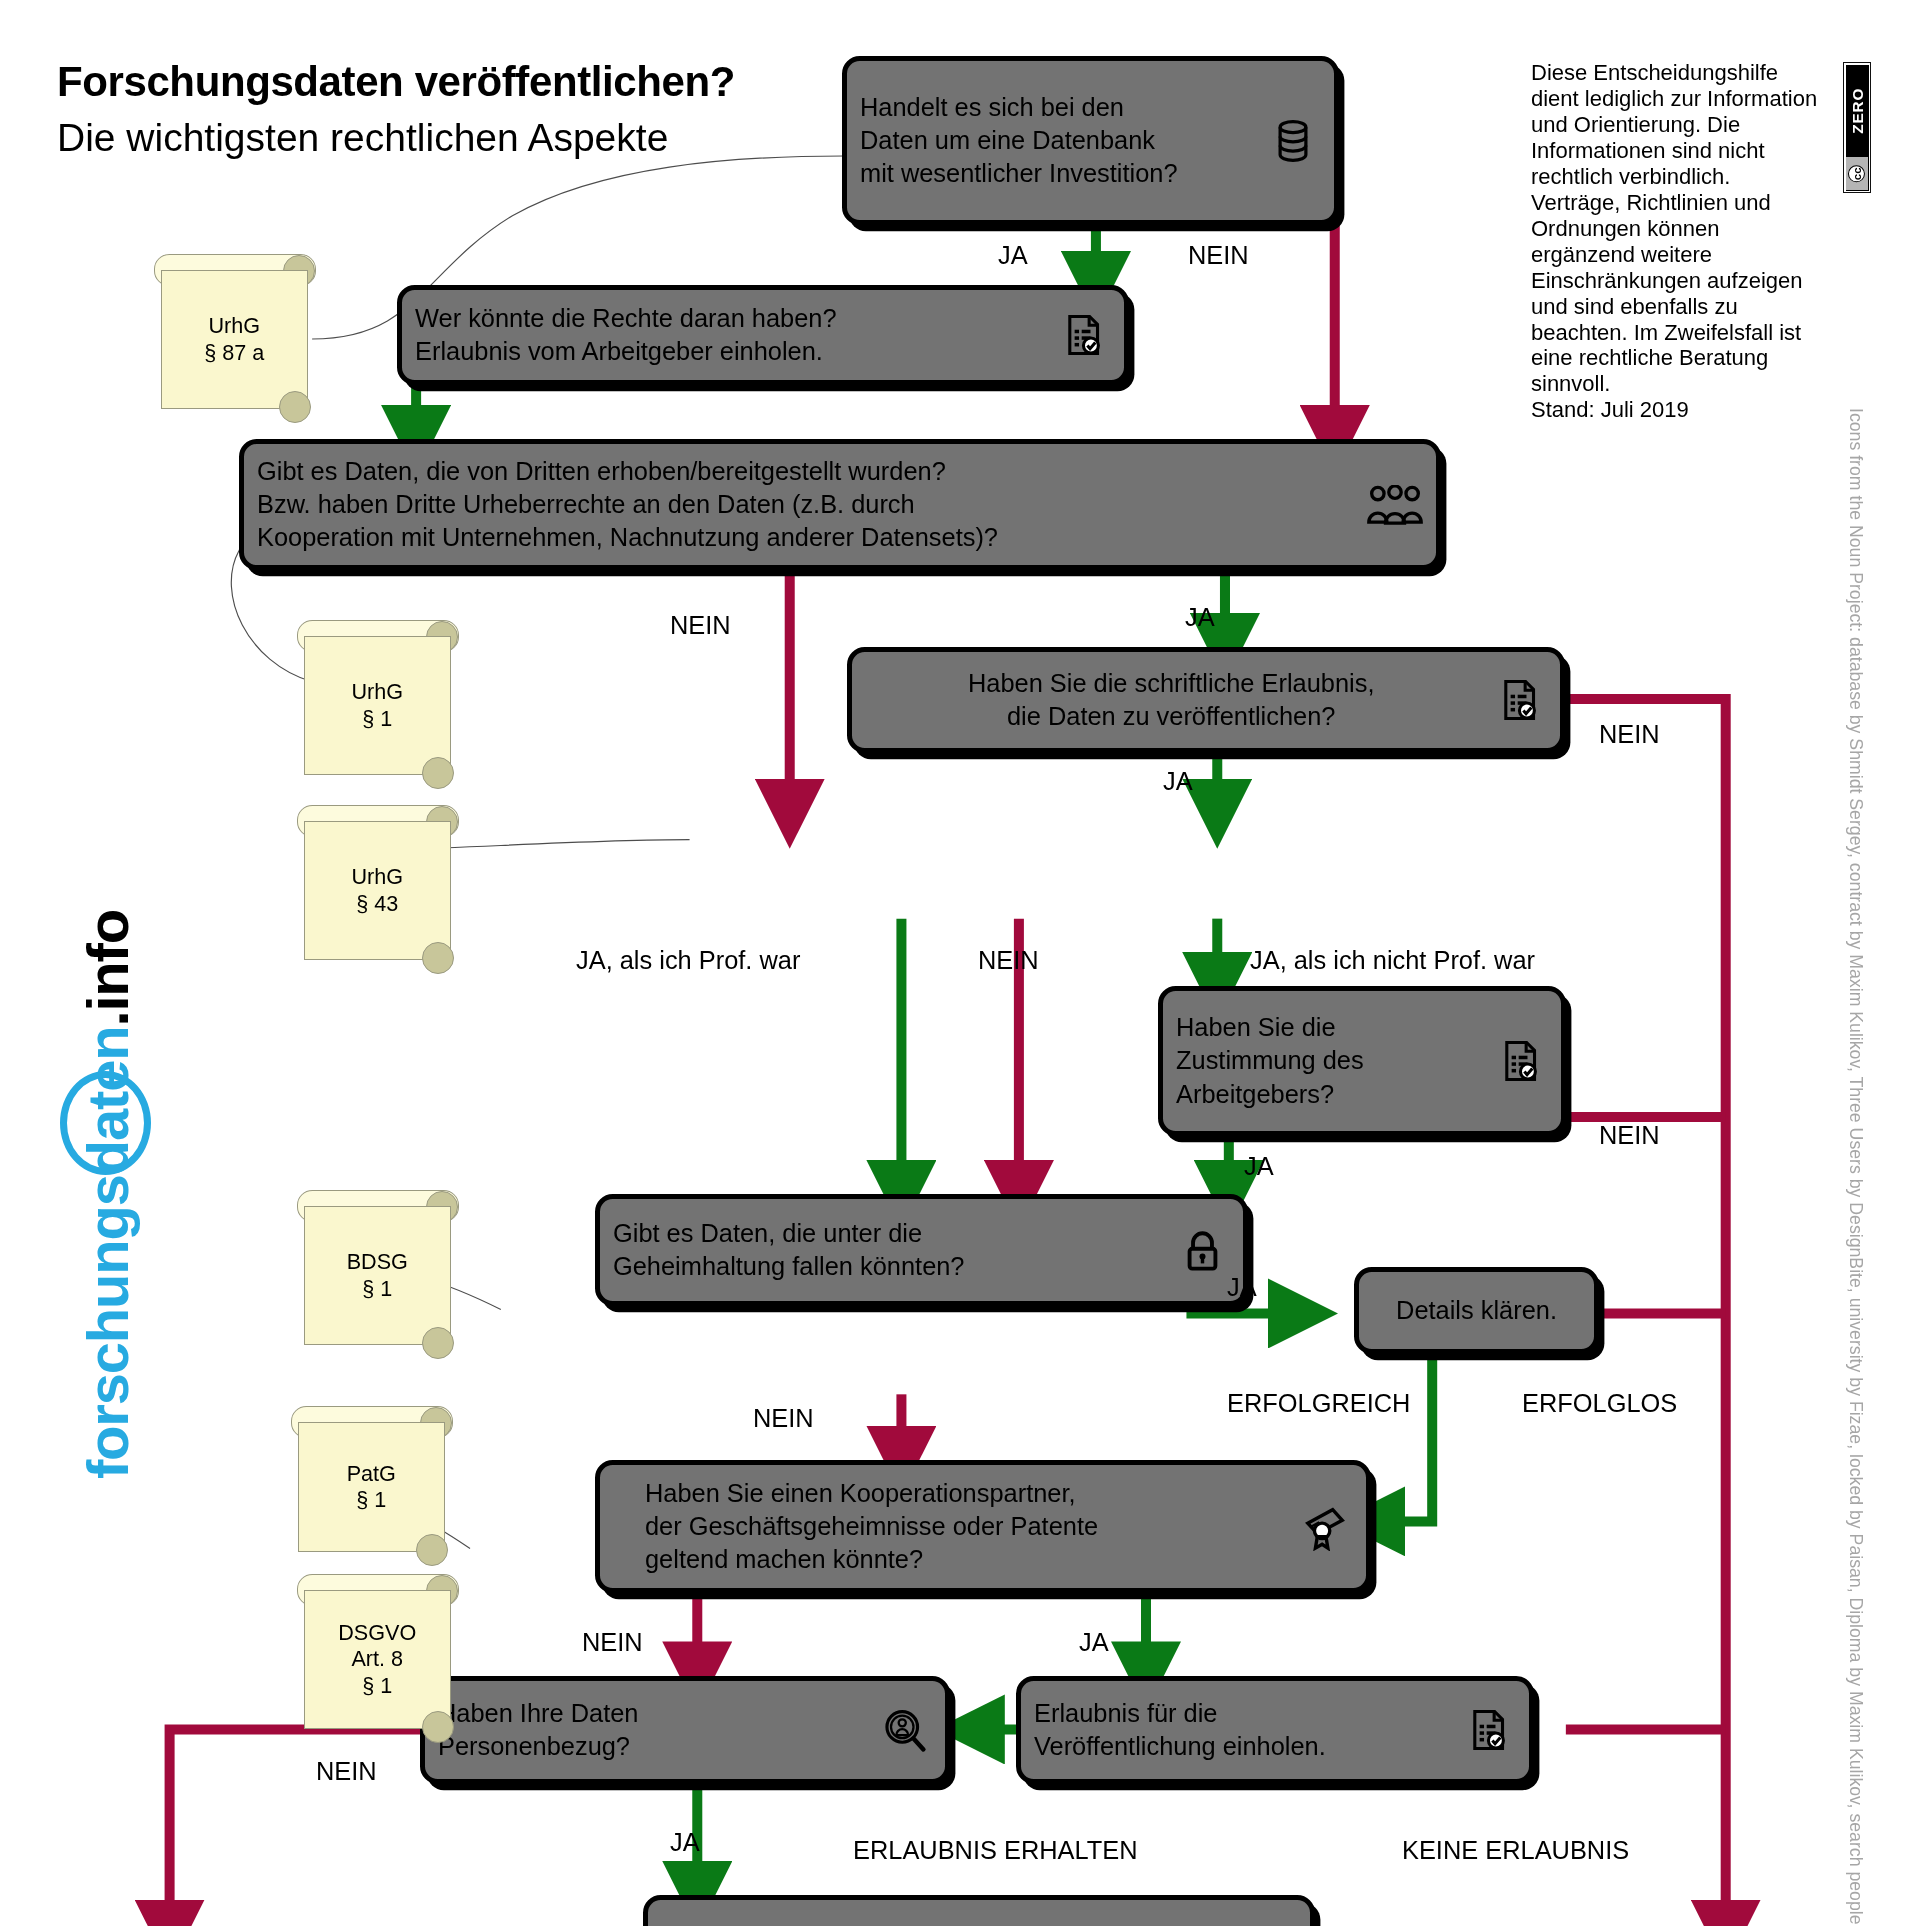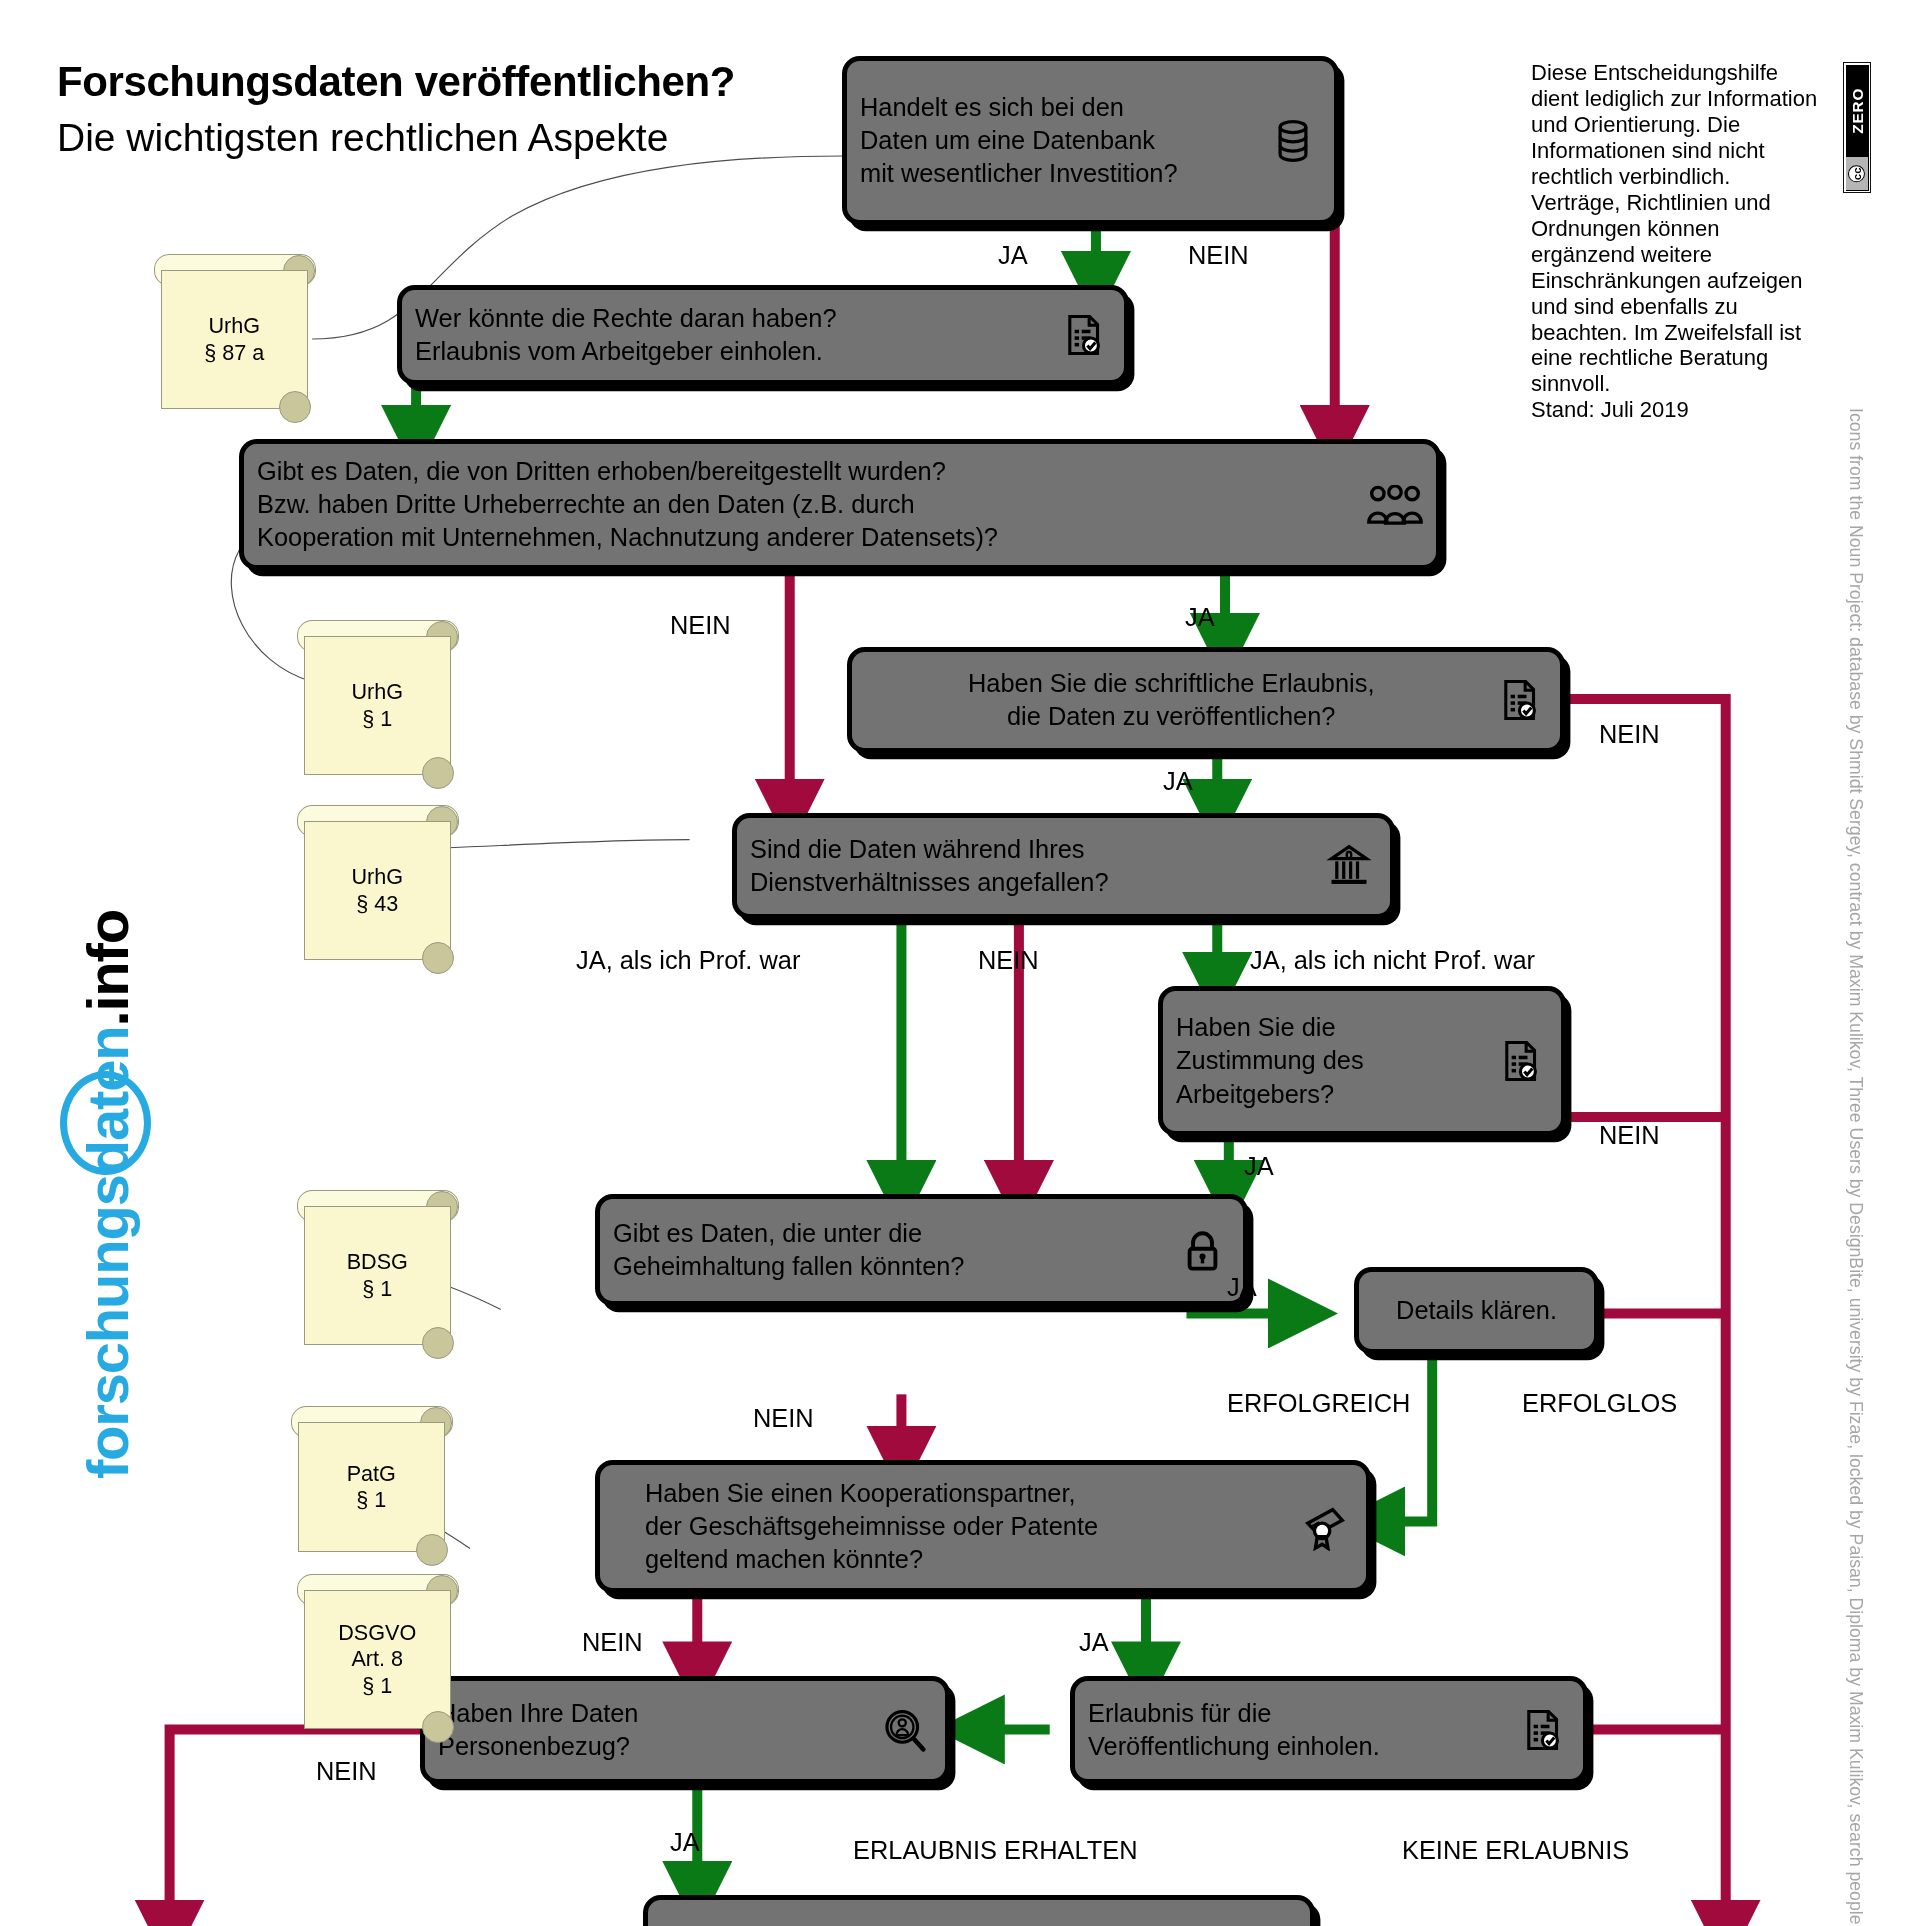--- a/index.html
+++ b/index.html
@@ -249,37 +249,20 @@
           <rect x="47" y="38" width="20" height="8" fill="#000"></rect>
         <rect x="31" y="53" width="10" height="8" fill="#000"></rect>
           <rect x="47" y="53" width="20" height="8" fill="#000"></rect>
         <rect x="31" y="68" width="10" height="8" fill="#000"></rect>
         <circle cx="68" cy="74" r="17" fill="#fff" stroke="#000" stroke-width="7"></circle>
         <path d="M60,74 l6,7 l12,-14" fill="none" stroke="#000" stroke-width="7"></path>
       </svg>
     </div>
   </div>
 
-  <div class="node" style="left:732px;top:813px;width:663px;height:106px;">
-    <div class="txt">
-      <span>Sind die Daten während Ihres</span><br>
-      <span>Dienstverhältnisses angefallen?</span>
-    </div>
-    <div class="ico">
-      <svg viewBox="0 0 100 100" width="46" height="46">
-        <path d="M50,8 L88,34 H12 Z" fill="none" stroke="#000" stroke-width="7"></path>
-        <ellipse cx="50" cy="26" rx="5" ry="7" fill="none" stroke="#000" stroke-width="5"></ellipse>
-        <rect x="20" y="40" width="7" height="38" fill="#000"></rect>
-        <rect x="35" y="40" width="7" height="38" fill="#000"></rect>
-        <rect x="50" y="40" width="7" height="38" fill="#000"></rect>
-        <rect x="65" y="40" width="7" height="38" fill="#000"></rect>
-        <rect x="12" y="80" width="76" height="9" fill="#000"></rect>
-      </svg>
-    </div>
-  </div>
 
   <div class="node" style="left:1158px;top:986px;width:408px;height:150px;">
     <div class="txt">
       <span>Haben Sie die</span><br>
       <span>Zustimmung des</span><br>
       <span>Arbeitgebers?</span>
     </div>
     <div class="ico">
       <svg viewBox="0 0 100 100" width="44" height="44">
         <path d="M20,8 h45 l18,18 v66 h-63 z" fill="none" stroke="#000" stroke-width="7"></path>
@@ -325,21 +308,21 @@
     <div class="ico">
       <svg viewBox="0 0 100 100" width="48" height="48">
         <path d="M14,42 L66,14 L86,36 L34,64 Z" fill="none" stroke="#000" stroke-width="7"></path>
         <path d="M20,50 L38,40" stroke="#000" stroke-width="5"></path>
         <circle cx="44" cy="58" r="16" fill="#fff" stroke="#000" stroke-width="7"></circle>
         <path d="M34,70 L30,94 L44,86 L56,94 L52,70 Z" fill="none" stroke="#000" stroke-width="7"></path>
       </svg>
     </div>
   </div>
 
-  <div class="node" style="left:1070px;top:1676px;width:518px;height:108px;">
+  <div class="node" style="left:1016px;top:1676px;width:518px;height:108px;">
     <div class="txt">
       <span>Erlaubnis für die</span><br>
       <span>Veröffentlichung einholen.</span>
     </div>
     <div class="ico">
       <svg viewBox="0 0 100 100" width="44" height="44">
         <path d="M20,8 h45 l18,18 v66 h-63 z" fill="none" stroke="#000" stroke-width="7"></path>
         <path d="M64,8 v20 h19" fill="none" stroke="#000" stroke-width="7"></path>
         <rect x="31" y="38" width="10" height="8" fill="#000"></rect>
           <rect x="47" y="38" width="20" height="8" fill="#000"></rect>

